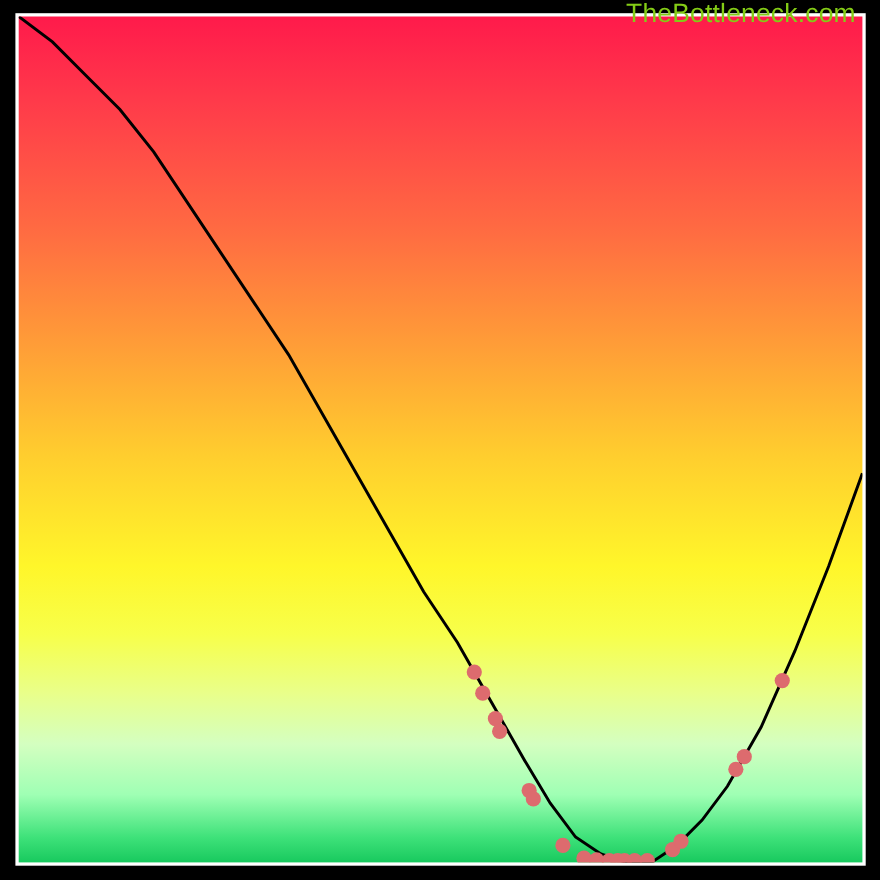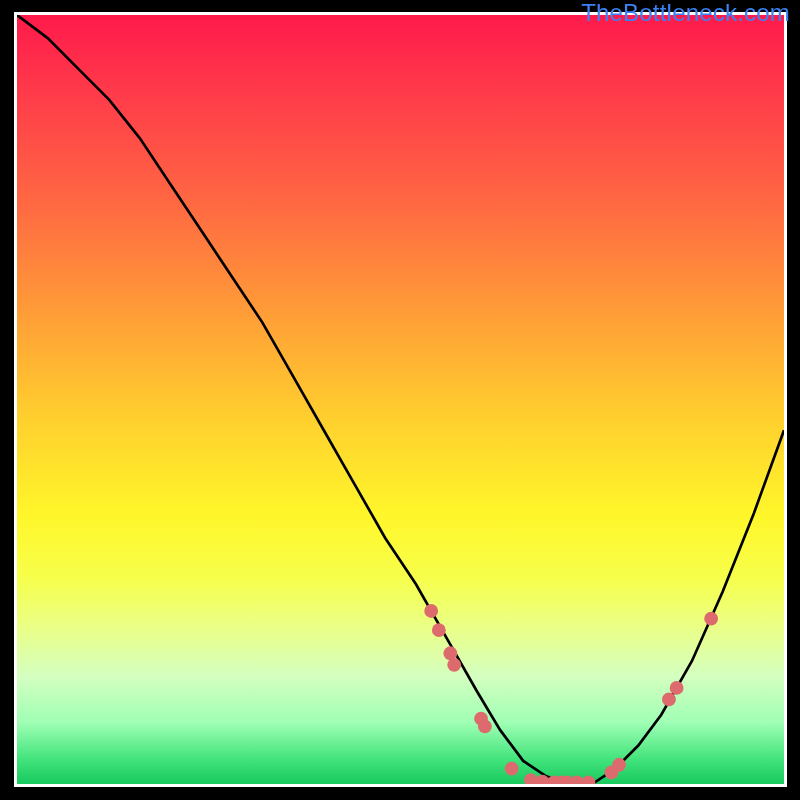--- a/index.html
+++ b/index.html
@@ -12,21 +12,21 @@
           #ff9a38 38%,
           #ffce2e 52%,
           #fff62a 65%,
           #f7ff4a 73%,
           #e9ff8a 80%,
           #d4ffc0 86%,
           #9fffb4 92%,
           #3fe27a 97%,
           #18c95e 100%);}
   svg{position:absolute;left:17px;top:15px;width:767px;height:769px}
-  .attribution{position:absolute;right:10px;top:-1px;color:#3b82f6;
+  .attribution{position:absolute;right:22px;top:-1px;color:#84cc16;
     font:400 24px Arial,Helvetica,sans-serif;letter-spacing:0.2px}
 </style>
 </head>
 <body>
 
 <div class="frame"></div>
 <div class="plot"></div>
 
 <svg viewBox="0 0 100 100" preserveAspectRatio="none">
   <path fill="none" stroke-width="0.35" stroke="#000000" d="M0.00 0.00 L4.00 3.00 L8.00 7.00 L12.00 11.00 L16.00 16.00 L20.00 22.00 L24.00 28.00 L28.00 34.00 L32.00 40.00 L36.00 47.00 L40.00 54.00 L44.00 61.00 L48.00 68.00 L52.00 74.00 L56.00 81.00 L60.00 88.00 L63.00 93.00 L66.00 97.00 L69.00 99.00 L72.00 100.00 L75.00 100.00 L78.00 98.00 L81.00 95.00 L84.00 91.00 L88.00 84.00 L92.00 75.00 L96.00 65.00 L100.00 54.00"></path>

